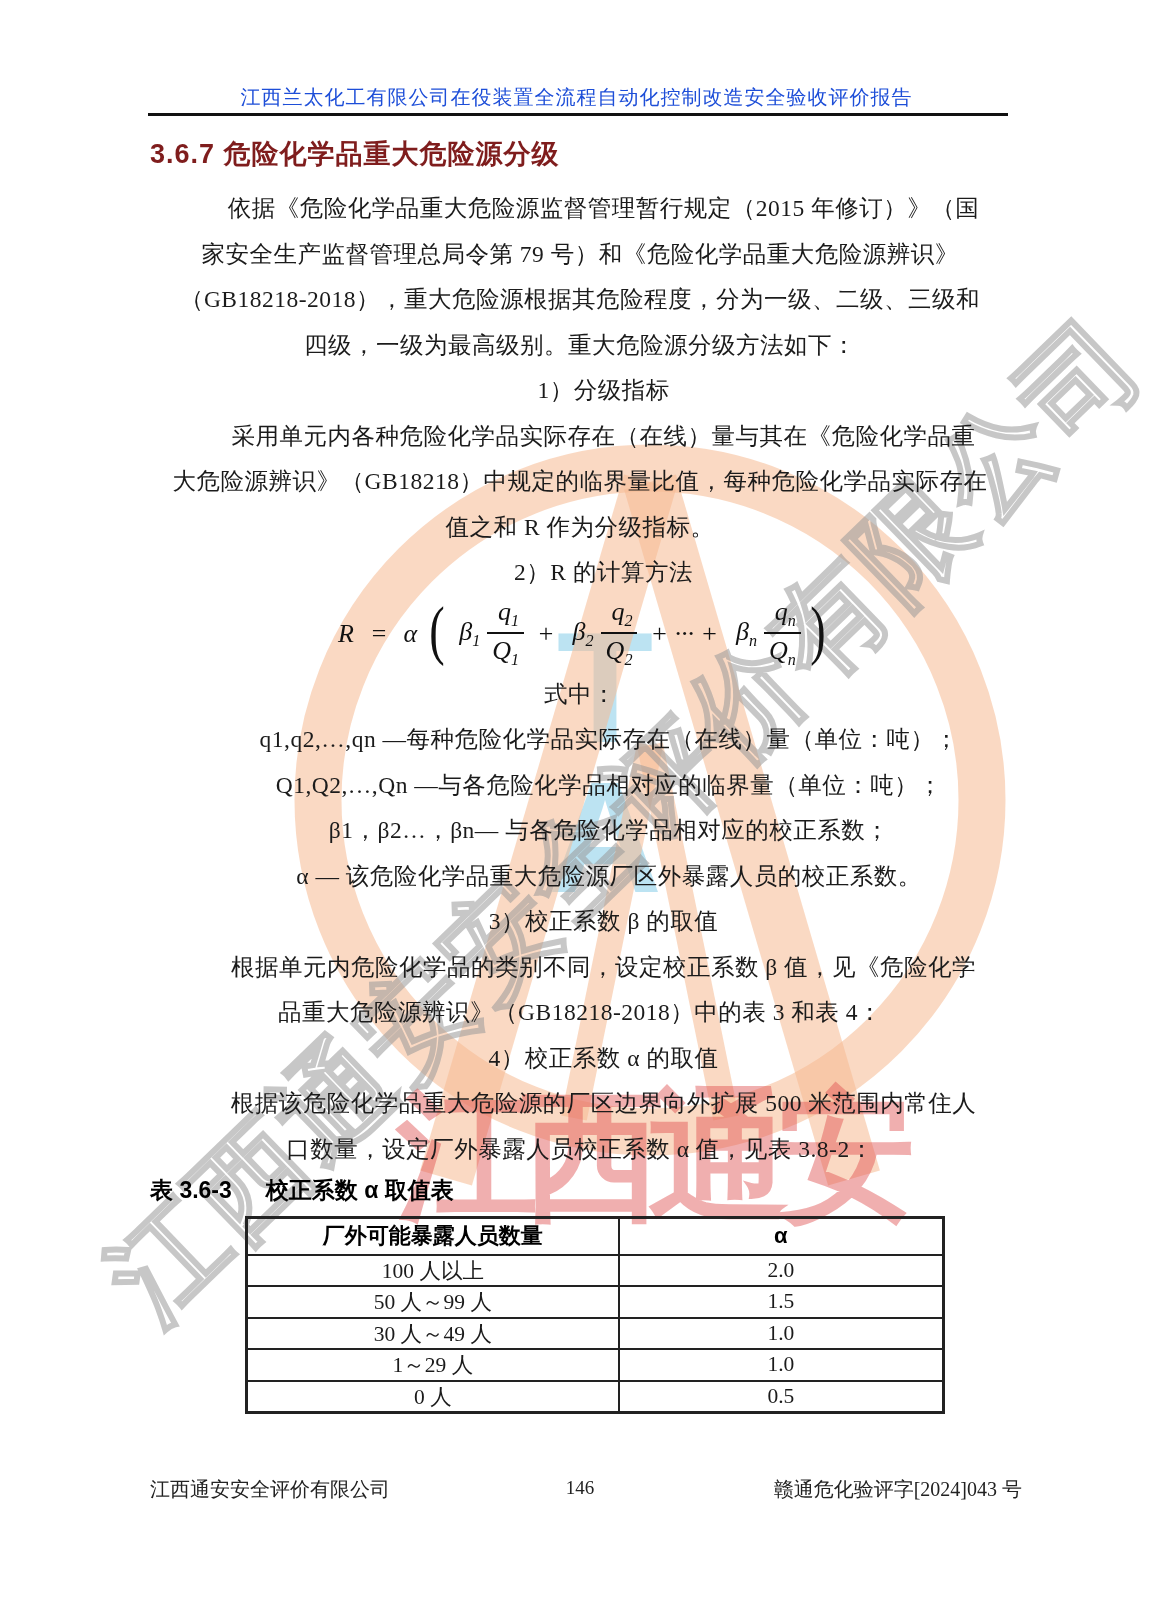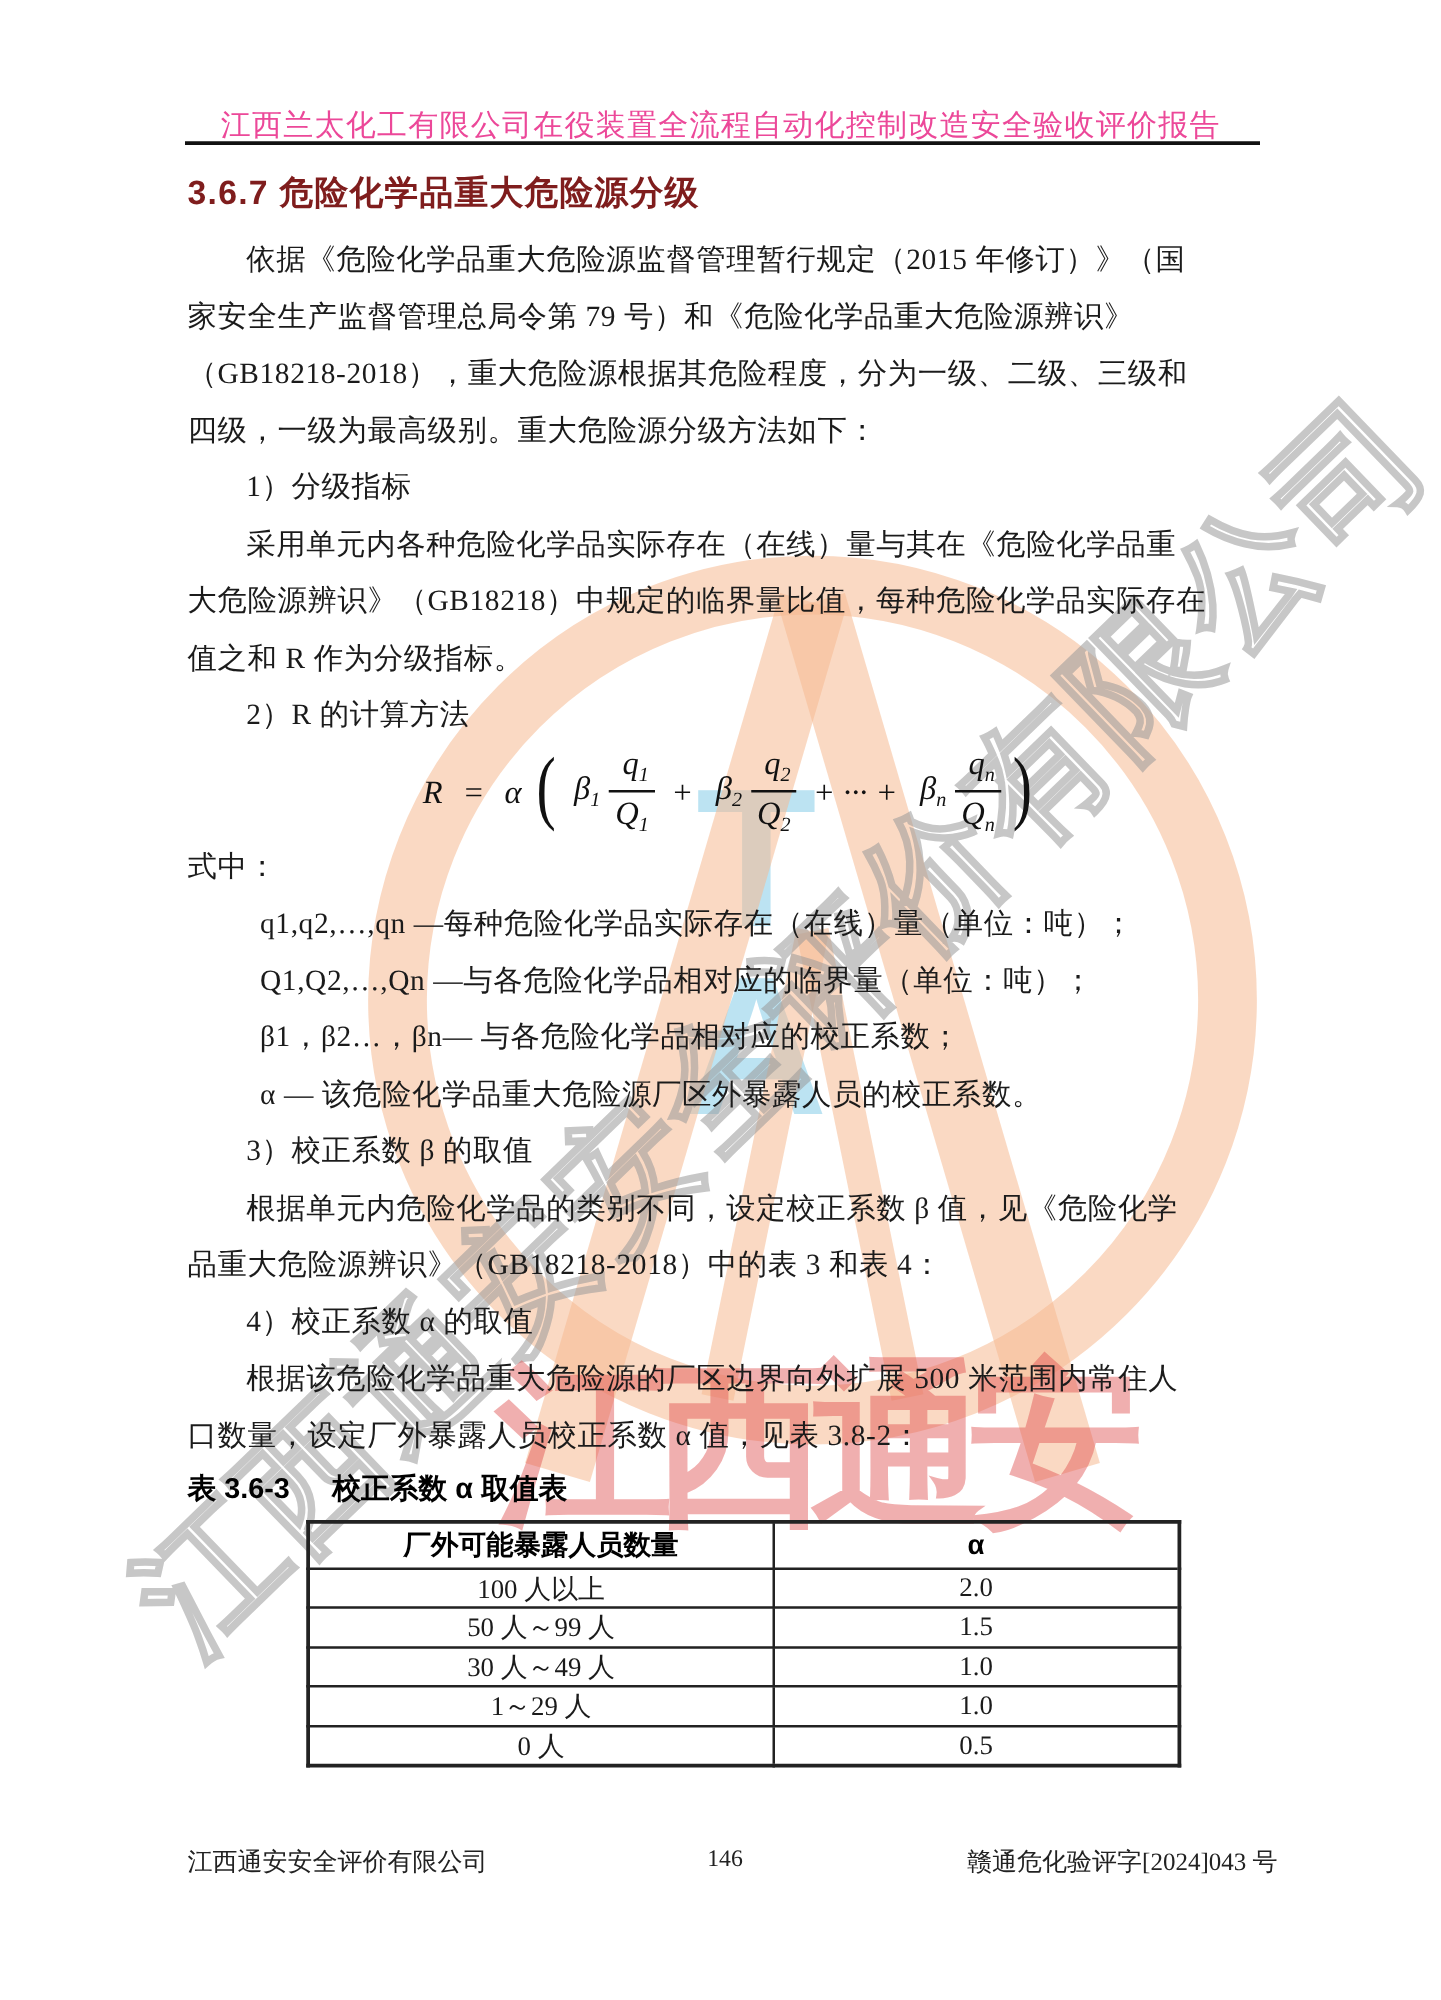--- a/index.html
+++ b/index.html
@@ -41,35 +41,35 @@
     font-family:"Liberation Sans","DejaVu Sans",sans-serif;
     font-size:142px;font-weight:700;letter-spacing:-16px;
     color:var(--wm-red);opacity:0.45;white-space:nowrap;
   }
 
   
   .content{position:absolute;left:0;top:0;width:100%;height:100%;z-index:1;}
 
   .header-title{
     position:absolute;top:84px;left:0;width:100%;
-    text-align:center;font-size:24px;letter-spacing:1px;color:#ec4899;
+    text-align:center;font-size:20px;letter-spacing:1px;color:#1d4ed8;
   }
   .header-rule{
     position:absolute;top:113px;left:148px;width:860px;height:3px;background:#111;
   }
   .heading{
     position:absolute;top:136px;left:150px;
     font-family:"Liberation Sans","DejaVu Sans",sans-serif;
     font-size:27px;font-weight:700;color:#7f1d1d;letter-spacing:1px;
   }
 
   .flow{position:absolute;top:186px;left:150px;width:860px;}
   .bline{
     height:45.5px;line-height:45.5px;font-size:23.5px;letter-spacing:0.5px;
-    white-space:nowrap;color:var(--ink);
+    white-space:nowrap;color:var(--ink);text-align:center;
   }
   .ind2{padding-left:47px;}
   .ind1{padding-left:58px;}
 
   
   .formula{
     height:76px;display:flex;align-items:center;justify-content:center;
     font-style:italic;font-size:26px;color:#111;
   }
   .formula .sp{margin:0 8px;}

